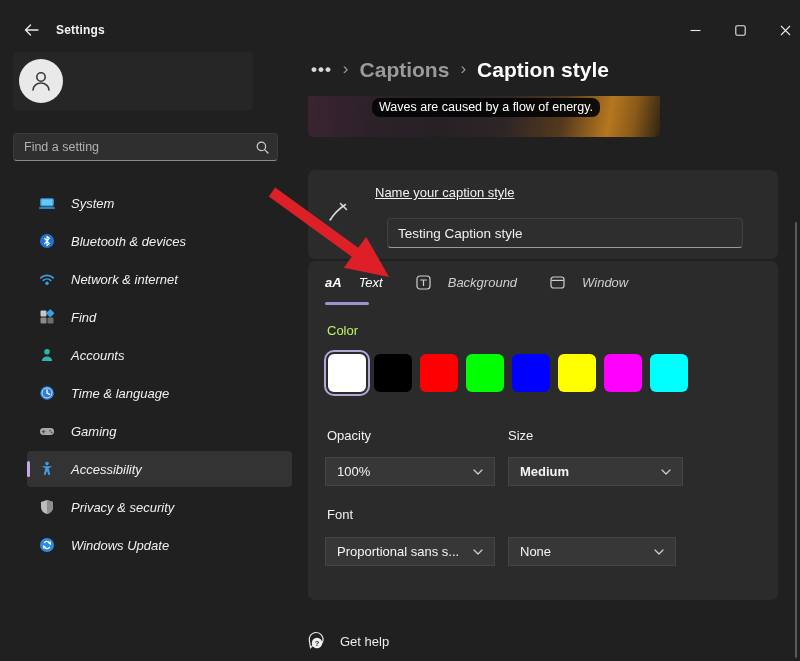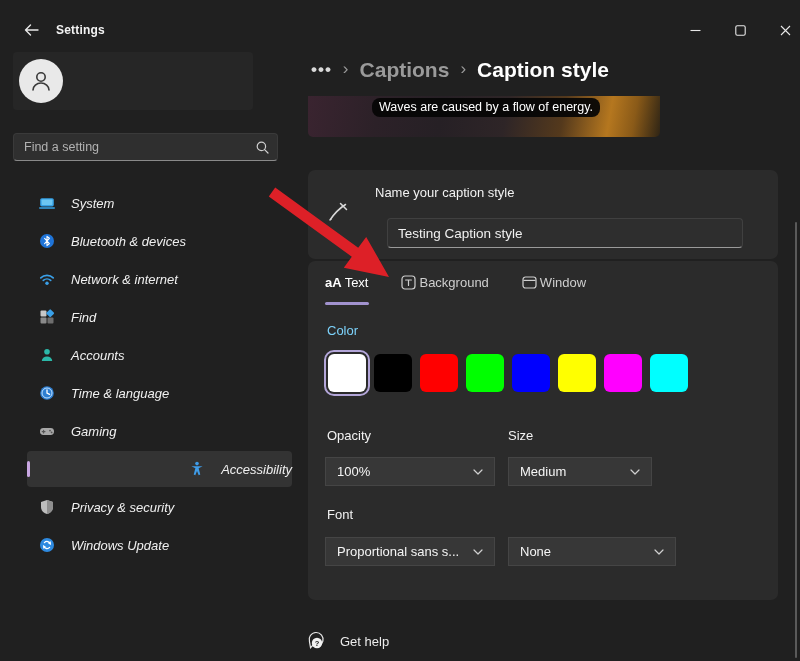--- a/index.html
+++ b/index.html
@@ -14,50 +14,50 @@
   .win-btn{width:45px;height:36px;display:flex;align-items:center;justify-content:center;cursor:pointer;}
 
   
   .avatar-row{position:absolute;left:13px;top:52px;width:240px;height:58px;background:#262626;border-radius:4px;}
   .avatar{position:absolute;left:6px;top:7px;width:44px;height:44px;border-radius:50%;background:#e9e9e9;display:flex;align-items:center;justify-content:center;}
   .searchbox{position:absolute;left:13px;top:133px;width:265px;height:28px;background:#2f2f2f;border:1px solid #3a3a3a;border-bottom:1px solid #8a8a8a;border-radius:4px;display:flex;align-items:center;padding:0 8px;}
   .searchbox input{flex:1;background:transparent;border:none;outline:none;color:#cfcfcf;font-size:12.5px;}
   .searchbox input::placeholder{color:#b2b2b2;}
   .nav{position:absolute;left:27px;top:185px;width:265px;font-style:italic;}
   .nav-item{position:relative;height:36px;margin-bottom:2px;border-radius:4px;display:flex;align-items:center;padding-left:12px;cursor:pointer;}
-  .nav-item.selected{background:#333333;justify-content:flex-end;}
+  .nav-item.selected{background:#333333;}
   .nav-pill{position:absolute;left:0;top:10px;width:3px;height:16px;border-radius:2px;}
   .nav-icon{width:16px;height:16px;flex:0 0 16px;display:flex;align-items:center;justify-content:center;}
   .nav-label{margin-left:16px;font-size:13px;color:#f0f0f0;white-space:nowrap;}
 
   
   .breadcrumb{position:absolute;left:311px;top:53px;height:34px;display:flex;align-items:center;gap:11px;}
   .bc-ellipsis{font-size:17px;font-weight:700;color:#d8d8d8;letter-spacing:1px;cursor:pointer;line-height:10px;}
   .bc-sep{font-size:17px;color:#9a9a9a;font-weight:400;padding-bottom:2px;}
   .bc-parent{font-size:21px;font-weight:700;color:#9a9a9a;cursor:pointer;}
   .bc-current{font-size:21px;font-weight:700;color:#ffffff;}
 
   .preview{position:absolute;left:308px;top:96px;width:352px;height:41px;border-radius:0 0 5px 5px;
     background:linear-gradient(100deg,#3a2430 0%,#2c2128 20%,#262025 38%,#2e2527 56%,#54391c 72%,#b5771f 85%,#8a5a18 92%,#2e2415 100%);overflow:hidden;}
   .preview-caption{position:absolute;left:64px;top:2px;width:228px;height:19px;background:rgba(5,5,5,.93);color:#fff;font-size:12.5px;line-height:19px;text-align:center;white-space:nowrap;border-radius:8px;}
 
   .card{position:absolute;background:#2b2b2b;border-radius:7px;}
   .card1{left:308px;top:170px;width:470px;height:89px;}
-  .card1-label{position:absolute;left:67px;top:15px;font-size:13px;color:#f2f2f2;}
+  .card1-label{position:absolute;left:67px;top:15px;font-size:13px;color:#f2f2f2;text-decoration:underline;}
   .pen-wrap{position:absolute;left:18px;top:30px;width:24px;height:24px;}
   .name-input{position:absolute;left:79px;top:48px;width:356px;height:30px;background:#2e2e2e;border:1px solid #404040;border-bottom:1px solid #9a9a9a;border-radius:4px;color:#f0f0f0;font-size:13.5px;padding:0 10px;outline:none;}
 
   .card2{left:308px;top:261px;width:470px;height:339px;}
   .tabs{position:absolute;left:17px;top:14px;display:flex;align-items:center;}
-  .tab{display:flex;align-items:center;gap:3px;cursor:pointer;margin-right:33px;}
+  .tab{display:flex;align-items:center;gap:17px;cursor:pointer;margin-right:33px;font-style:italic;}
   .tab-aA{font-size:13px;font-weight:700;color:#fff;}
   .tab-label{font-size:13px;color:#cfcfcf;}
   .tab.active .tab-label{color:#ffffff;}
   .tab-underline{position:absolute;left:17px;top:41px;width:44px;height:3px;border-radius:2px;}
-  .color-label{position:absolute;left:19px;top:62px;font-size:13px;color:#7dd3fc;}
+  .color-label{position:absolute;left:19px;top:62px;font-size:13px;color:#bef264;}
   .swatches{position:absolute;left:20px;top:93px;display:flex;gap:8px;}
   .swatch{width:38px;height:38px;border-radius:6px;cursor:pointer;}
   .swatch.selected{outline:2px solid #b3a6d9;outline-offset:2px;}
   .ctl-label{position:absolute;font-size:13px;color:#f2f2f2;}
   .dropdown{position:absolute;width:170px;height:29px;background:#373737;border:1px solid #454545;border-radius:0;display:flex;align-items:center;padding:0 11px;cursor:pointer;}
   .dd-value{flex:1;font-size:13px;color:#f5f5f5;white-space:nowrap;overflow:hidden;}
   .footer{position:absolute;left:306px;top:631px;display:flex;align-items:center;gap:13px;}
   .gethelp-label{font-size:13px;color:#ececec;cursor:pointer;}
   .scrollbar{position:absolute;right:3px;top:222px;width:2px;height:436px;background:#5a5a5a;border-radius:1px;}
   .arrow-overlay{position:absolute;left:0;top:0;pointer-events:none;}
@@ -274,21 +274,21 @@
     </div>
 
     <div class="ctl-label" style="left:19px;top:167px;">Opacity</div>
     <div class="ctl-label" style="left:200px;top:167px;">Size</div>
     <div class="dropdown" style="left:17px;top:196px;">
       <span class="dd-value">100%</span>
       <svg width="10" height="6" viewBox="0 0 10 6">
           <path d="M1 1 L5 5 L9 1" stroke="#cfcfcf" stroke-width="1.2" fill="none" stroke-linecap="round" stroke-linejoin="round"></path>
         </svg>
     </div>
-    <div class="dropdown" style="left:200px;top:196px;width:144px;">
+    <div class="dropdown" style="left:200px;top:196px;width:175px;font-weight:bold;">
       <span class="dd-value">Medium</span>
       <svg width="10" height="6" viewBox="0 0 10 6">
           <path d="M1 1 L5 5 L9 1" stroke="#cfcfcf" stroke-width="1.2" fill="none" stroke-linecap="round" stroke-linejoin="round"></path>
         </svg>
     </div>
 
     <div class="ctl-label" style="left:19px;top:246px;">Font</div>
     <div class="ctl-label" style="left:200px;top:246px;margin-top:44px;">Effects</div>
     <div class="dropdown" style="left:17px;top:276px;">
       <span class="dd-value">Proportional sans s...</span>

